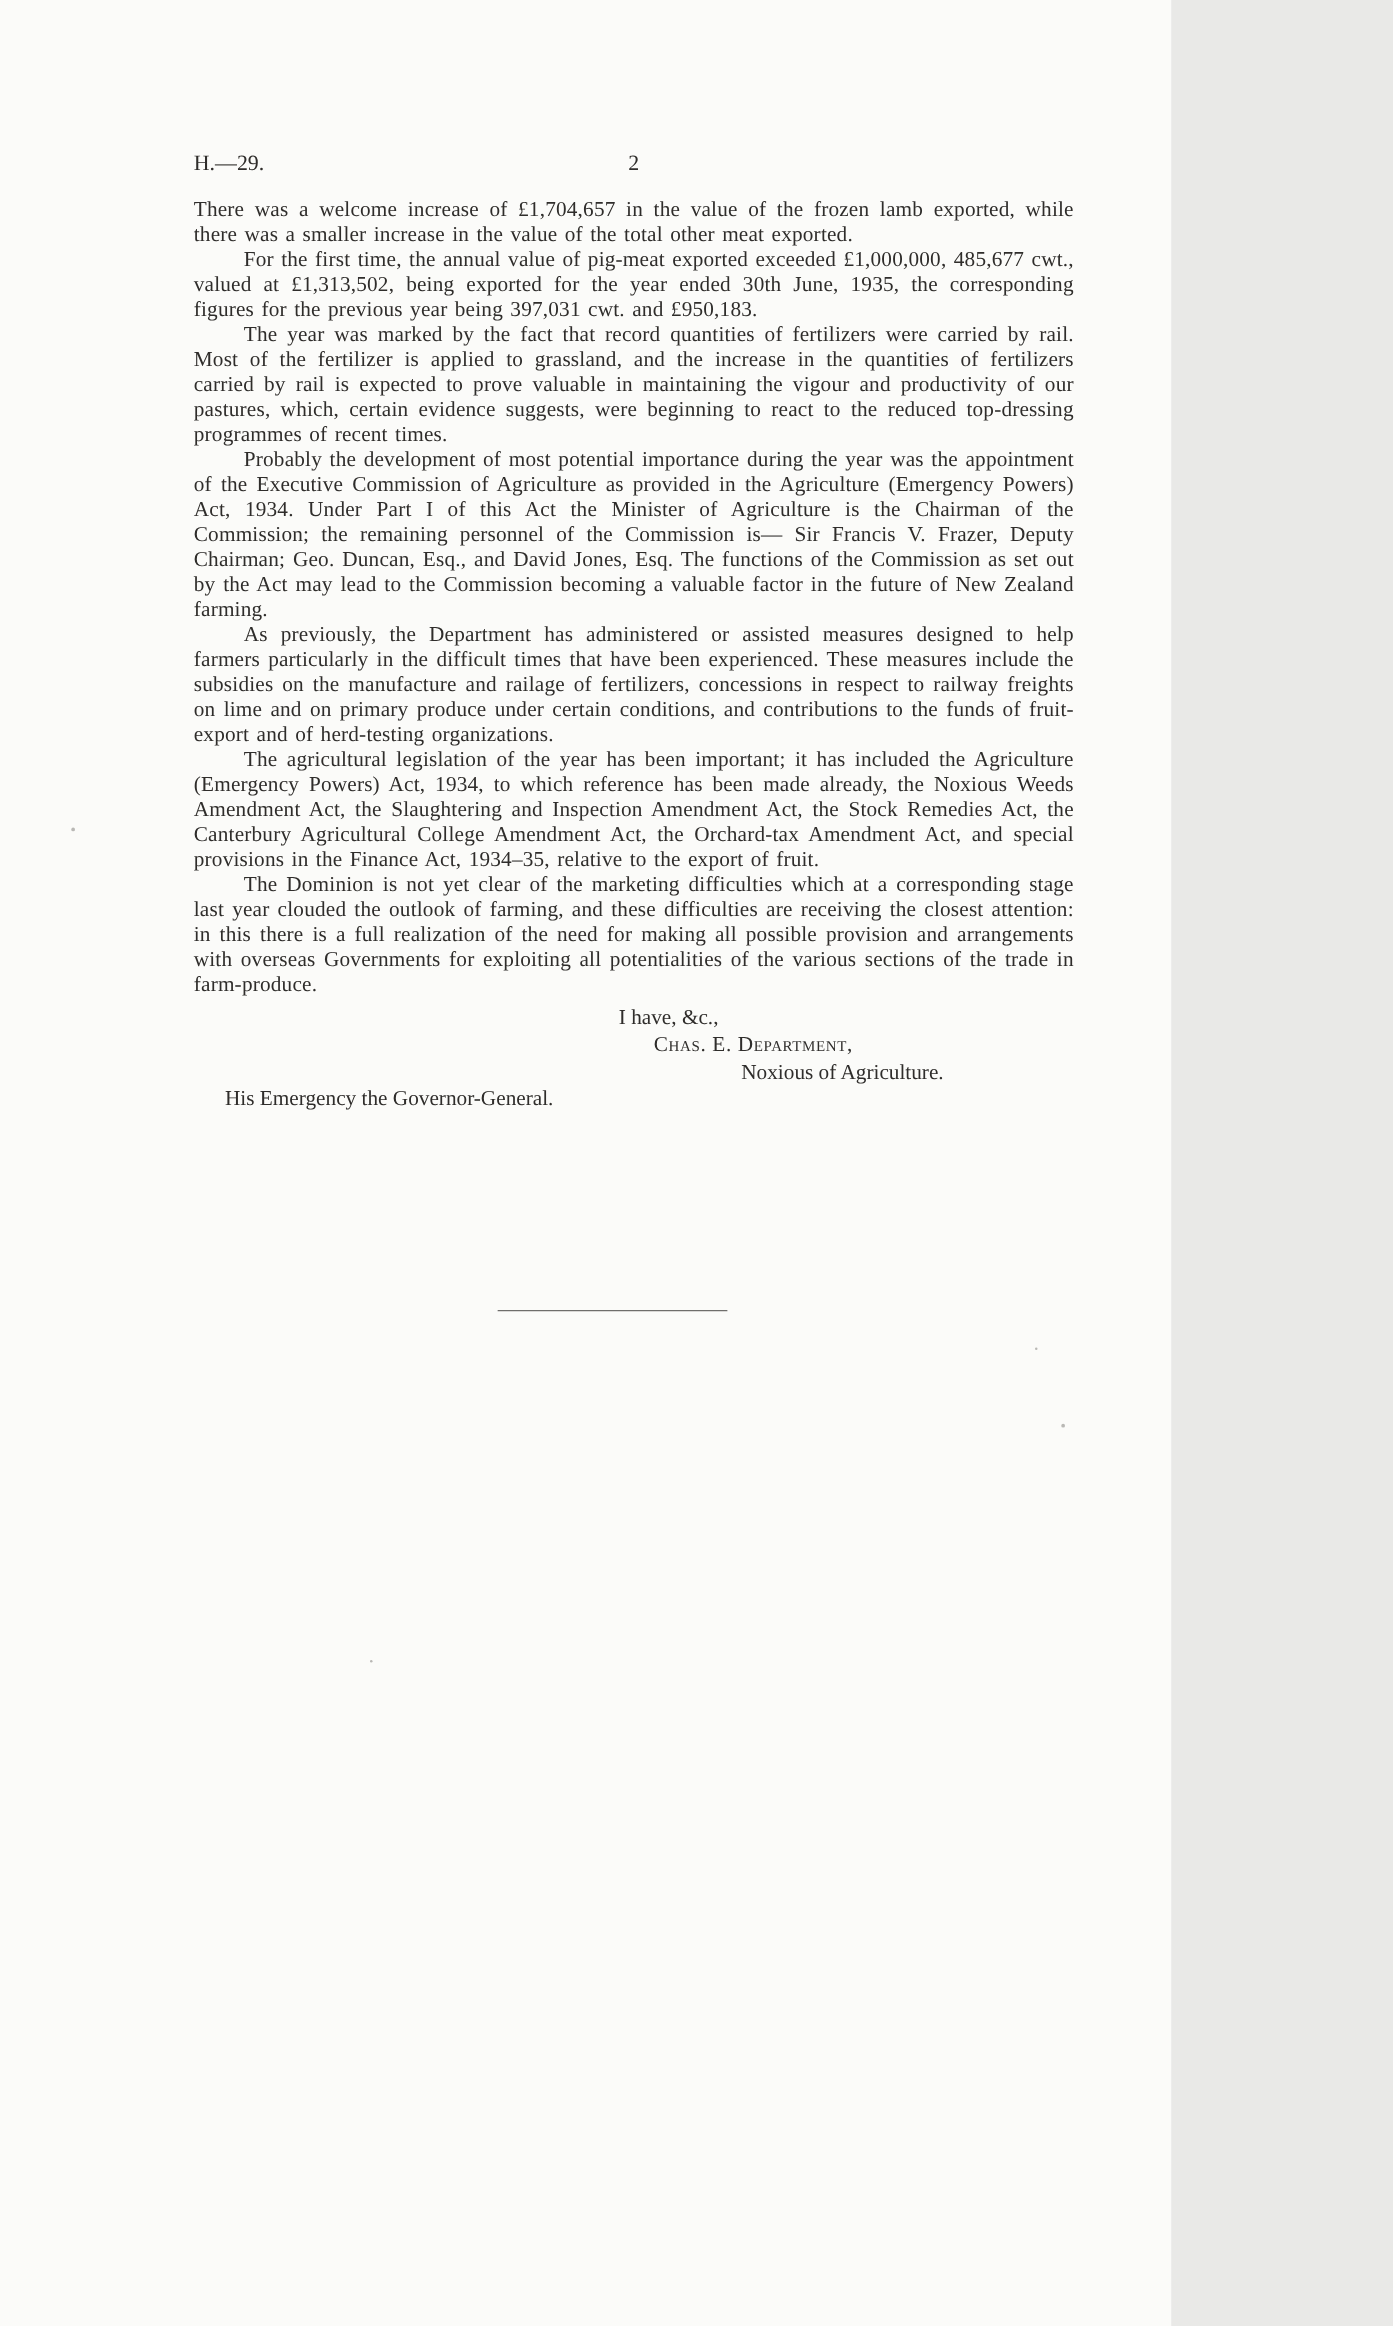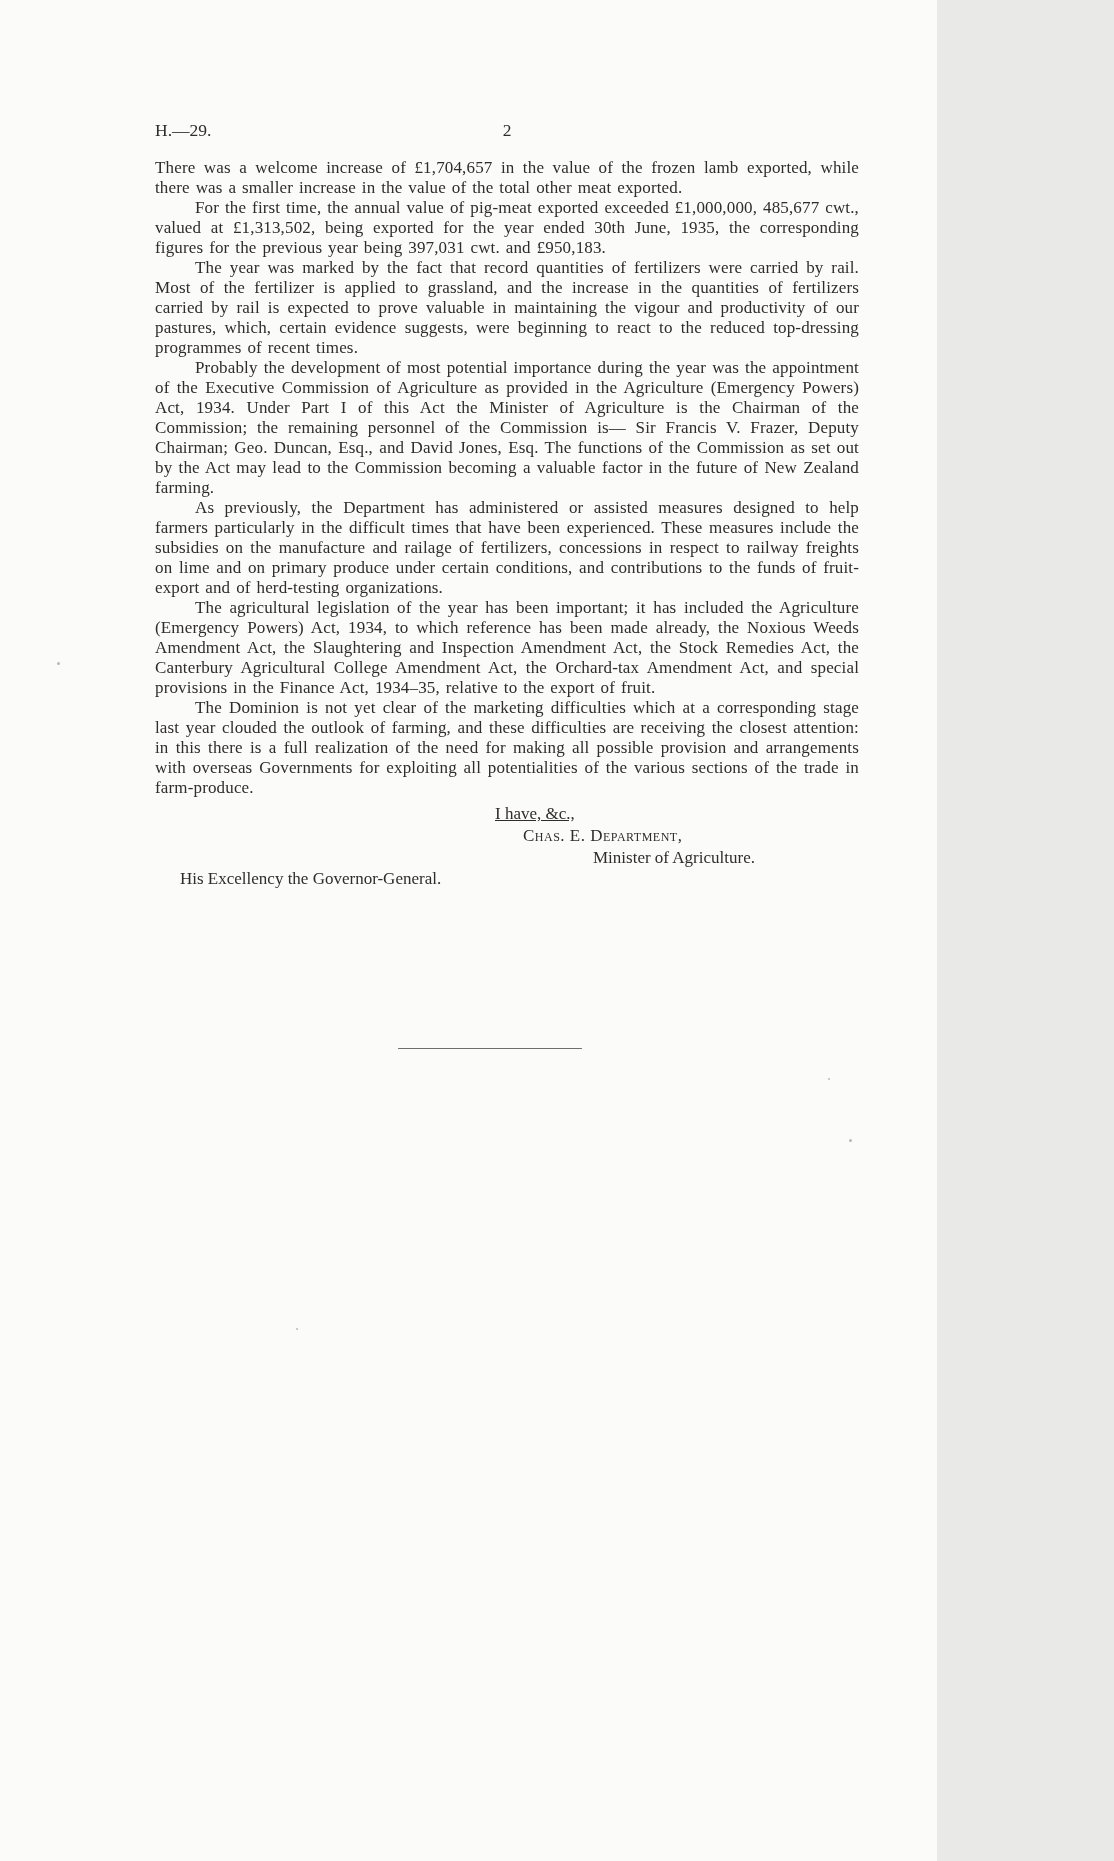--- a/index.html
+++ b/index.html
@@ -53,21 +53,20 @@
   .body-text p.no-indent {
     text-indent: 0;
   }
   .closing {
     margin-top: 5px;
     font-size: 17px;
     line-height: 22px;
   }
   .closing .sal {
     margin-left: 340px;
-    text-decoration: underline;
   }
   .closing .sig {
     margin-left: 368px;
     font-variant: small-caps;
     letter-spacing: 0.5px;
   }
   .closing .sig-title {
     margin-left: 438px;
   }
   .addressee {
@@ -116,21 +115,21 @@
       <p>The year was marked by the fact that record quantities of fertilizers were carried by rail.  Most of the fertilizer is applied to grassland, and the increase in the quantities of fertilizers carried by rail is expected to prove valuable in maintaining the vigour and productivity of our pastures, which, certain evidence suggests, were beginning to react to the reduced top-dressing programmes of recent times.</p>
       <p>Probably the development of most potential importance during the year was the appointment of the Executive Commission of Agriculture as provided in the Agriculture (Emergency Powers) Act, 1934.  Under Part I of this Act the Minister of Agriculture is the Chairman of the Commission; the remaining personnel of the Commission is— Sir Francis V. Frazer, Deputy Chairman; Geo. Duncan, Esq., and David Jones, Esq.  The functions of the Commission as set out by the Act may lead to the Commission becoming a valuable factor in the future of New Zealand farming.</p>
       <p>As previously, the Department has administered or assisted measures designed to help farmers particularly in the difficult times that have been experienced. These measures include the subsidies on the manufacture and railage of fertilizers, concessions in respect to railway freights on lime and on primary produce under certain conditions, and contributions to the funds of fruit-export and of herd-testing organizations.</p>
       <p>The agricultural legislation of the year has been important; it has included the Agriculture (Emergency Powers) Act, 1934, to which reference has been made already, the Noxious Weeds Amendment Act, the Slaughtering and Inspection Amendment Act, the Stock Remedies Act, the Canterbury Agricultural College Amendment Act, the Orchard-tax Amendment Act, and special provisions in the Finance Act, 1934–35, relative to the export of fruit.</p>
       <p>The Dominion is not yet clear of the marketing difficulties which at a corresponding stage last year clouded the outlook of farming, and these difficulties are receiving the closest attention: in this there is a full realization of the need for making all possible provision and arrangements with overseas Governments for exploiting all potentialities of the various sections of the trade in farm-produce.</p>
     </div>
 
     <div class="closing">
       <div class="sal">I have, &amp;c.,</div>
       <div class="sig">Chas. E. Department,</div>
-      <div class="sig-title">Minister of Agriculture.</div>
+      <div class="sig-title">Noxious of Agriculture.</div>
     </div>
 
-    <div class="addressee">His Excellency the Governor-General.</div>
+    <div class="addressee">His Emergency the Governor-General.</div>
 
     <div class="end-rule"></div>
 
   </div>
 </div>
 
 </body></html>

